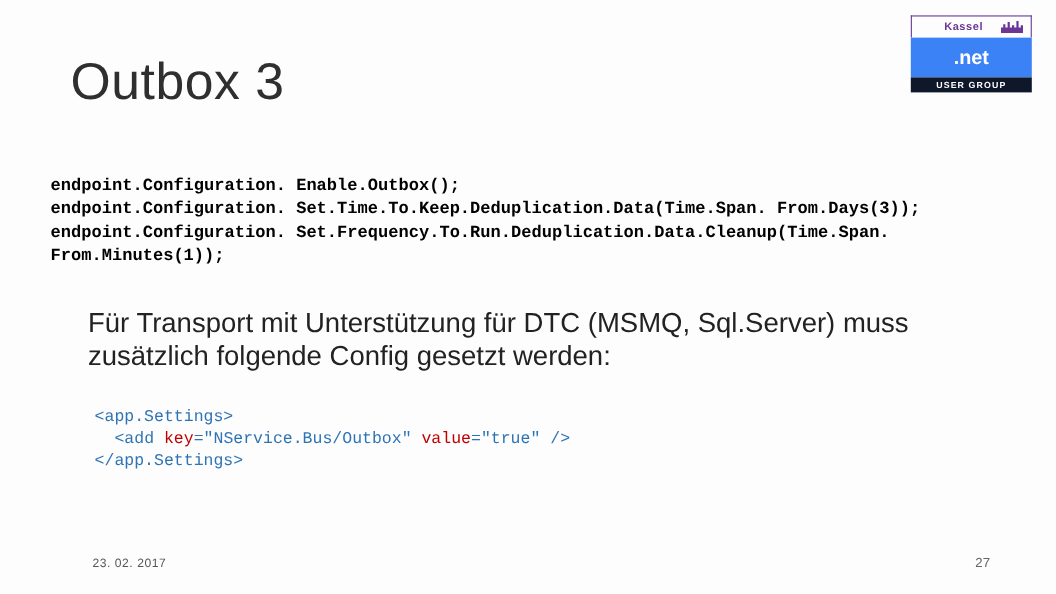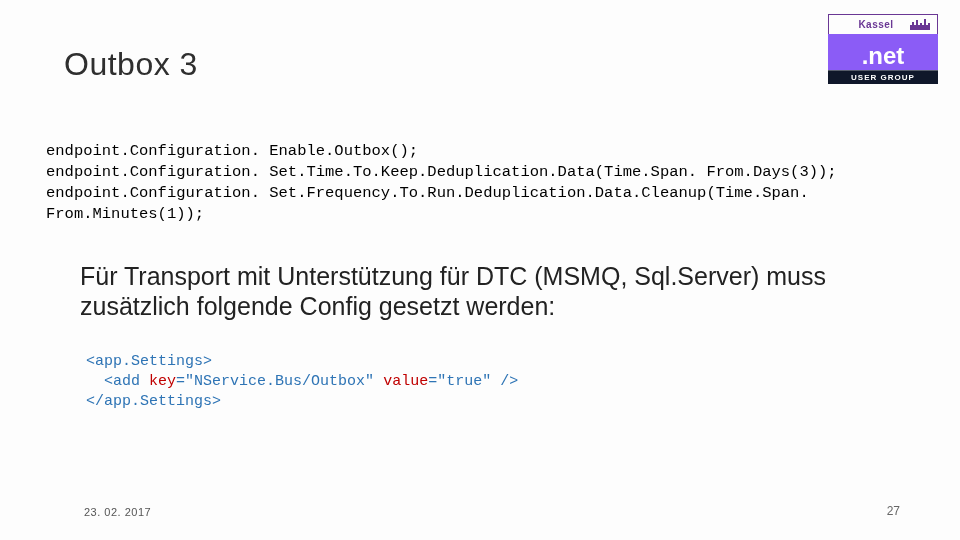--- a/index.html
+++ b/index.html
@@ -1,34 +1,34 @@
 <!DOCTYPE html>
 <html><head>
 <meta charset="utf-8">
 <style>
   * { box-sizing: border-box; margin: 0; padding: 0; }
   html, body { width: 960px; height: 540px; background: #fdfdfd; font-family: "Segoe UI", Arial, sans-serif; color: #222; }
   .slide { position: relative; width: 960px; height: 540px; padding: 46px 48px 0 64px; border-radius: 19px; }
-  .title { font-size: 32px; font-weight: 400; color: #2f2f2f; margin-bottom: 58px; letter-spacing: 0.5px; }
-  .codeblock1 { font-family: Consolas, "Courier New", monospace; font-size: 15.5px; color: #000; line-height: 1.35; margin-bottom: 36px; margin-left: -18px; }
+  .title { font-size: 47px; font-weight: 400; color: #2f2f2f; margin-bottom: 58px; letter-spacing: 0.5px; }
+  .codeblock1 { font-family: Consolas, "Courier New", monospace; font-size: 15.5px; color: #000; line-height: 1.35; margin-bottom: 36px; margin-left: -18px; font-weight: bold; }
   .codeblock1 .blk { color: #000; }
   .explain { font-size: 25px; color: #222; line-height: 1.22; margin: 0 0 30px 16px; }
   .codeblock2 { font-family: Consolas, "Courier New", monospace; font-size: 15px; line-height: 1.35; margin-left: 22px; white-space: pre; }
   .codeblock2 .tag  { color: #2e74b5; }
   .codeblock2 .ang  { color: #2e74b5; }
   .codeblock2 .attr { color: #c00000; }
   .codeblock2 .val  { color: #2e74b5; }
   .codeblock2 .sl   { color: #2e74b5; }
   .footer-date { position: absolute; left: 84px; bottom: 22px; font-size: 11px; color: #555; letter-spacing: 0.5px; }
   .footer-page { position: absolute; right: 60px; bottom: 22px; font-size: 12px; color: #666; }
   .logo { position: absolute; top: 14px; right: 22px; width: 110px; }
   .logo-top { border: 1px solid #6a3794; border-bottom: none; height: 20px; display: flex; align-items: center; justify-content: center; font-size: 10px; font-weight: 700; color: #6a3794; letter-spacing: 0.5px; background: #fdfdfd; position: relative; }
   .logo-top .city { padding-right: 14px; }
   .logo-skyline { position: absolute; right: 4px; top: 2px; }
-  .logo-mid { background: #8b5cf6; color: #fff; height: 36px; display: flex; align-items: flex-end; justify-content: center; font-size: 24px; font-weight: 700; }
+  .logo-mid { background: #3b82f6; color: #fff; height: 36px; display: flex; align-items: center; justify-content: center; font-size: 18px; font-weight: 700; }
   .logo-mid .dot { color: #fff; }
   .logo-bot { background: #0f172a; color: #fff; height: 14px; display: flex; align-items: center; justify-content: center; font-size: 8px; font-weight: 700; letter-spacing: 1px; border-top: 1px solid rgba(255,255,255,0.3); }
 </style>
 </head>
 <body>
 
 <div class="slide">
 
   <div class="logo">
     <div class="logo-top">

